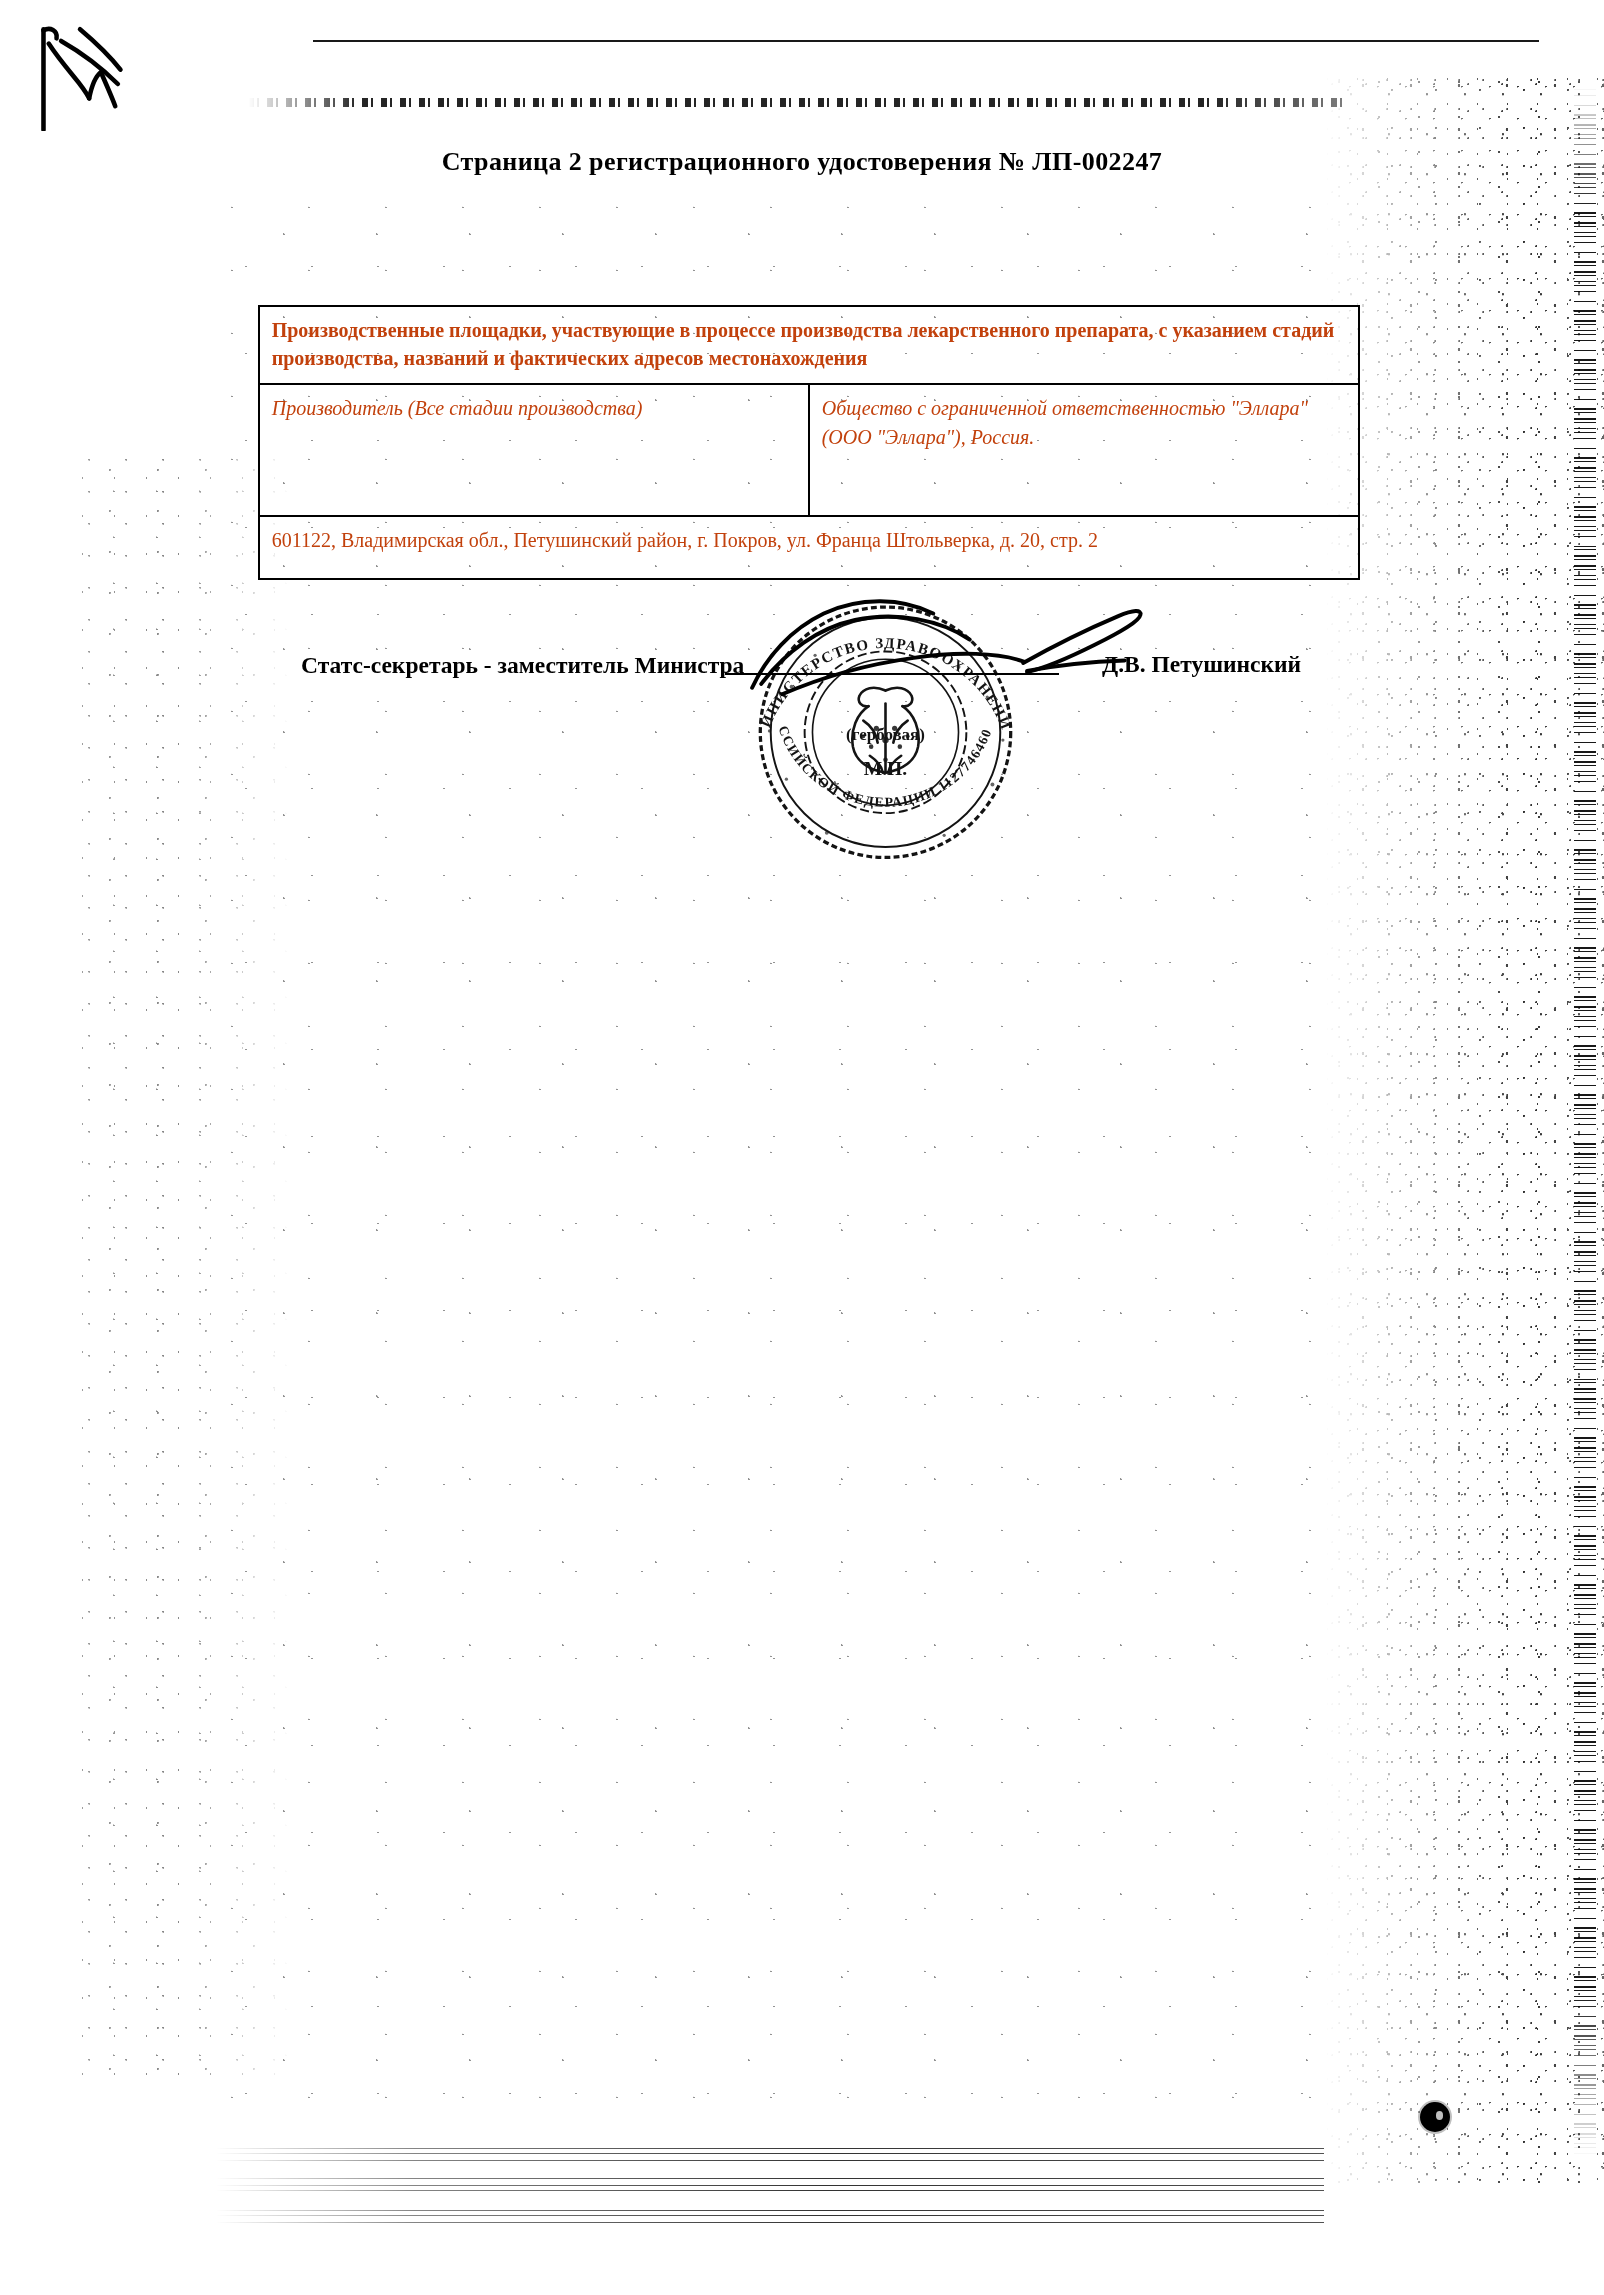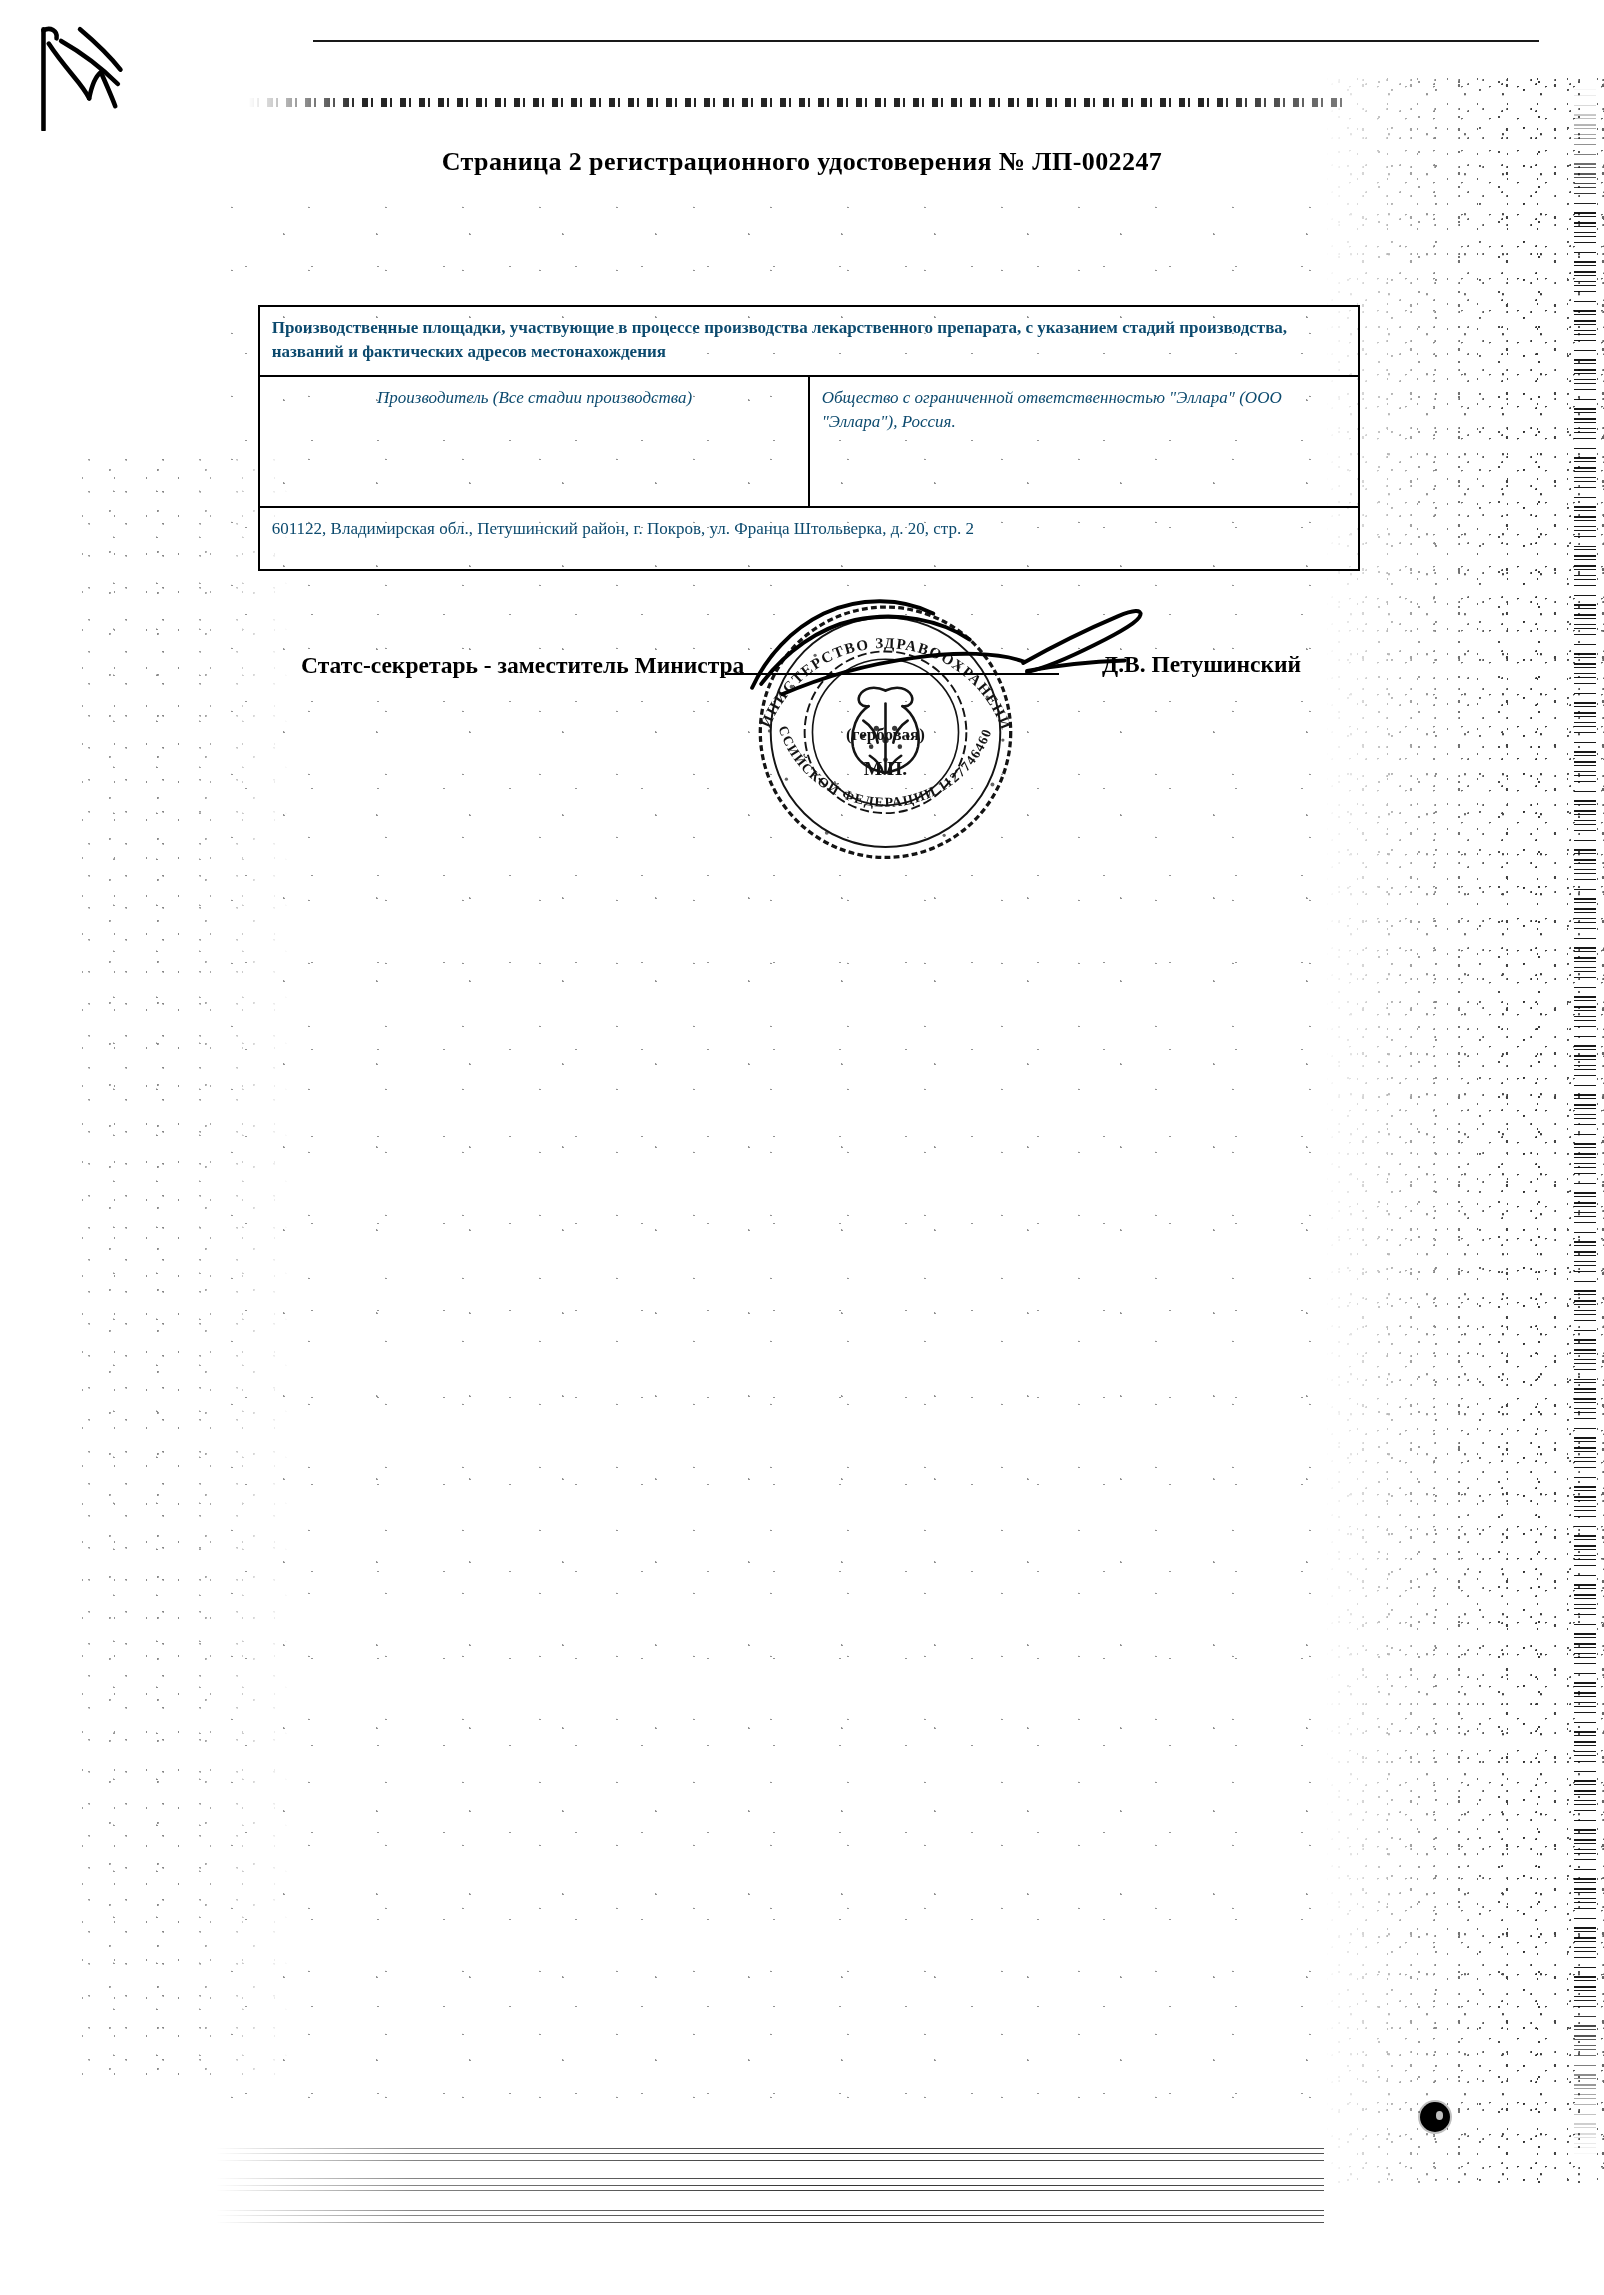--- a/index.html
+++ b/index.html
@@ -151,35 +151,34 @@
     left: 258px;
     top: 305px;
     width: 1102px;
     border-collapse: collapse;
     table-layout: fixed;
   }
 
   #mfg-table td {
     border: 2px solid #000;
     padding: 9px 10.4px 10.4px 11.7px;
-    font-size: 17px;
+    font-size: 20px;
     line-height: 1.42;
     vertical-align: top;
-    color: #0c4a6e;
+    color: #c2410c;
   }
 
   td.hdr-cell {
     font-weight: 700;
   }
 
   td.mfg-role {
     font-style: italic;
     width: 625px;
     height: 110px;
-    text-align: center;
   }
 
   td.mfg-name {
     width: 477px;
     font-style: italic;
   }
 
   td.addr-cell {
     height: 42px;
   }

